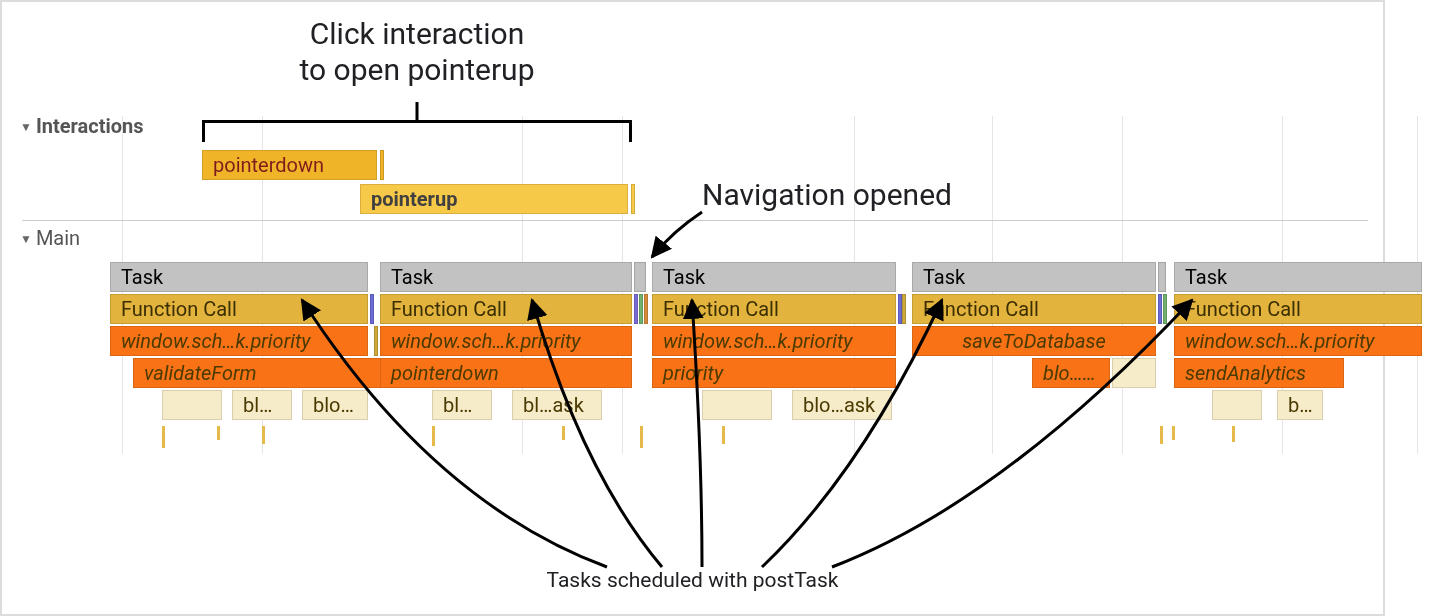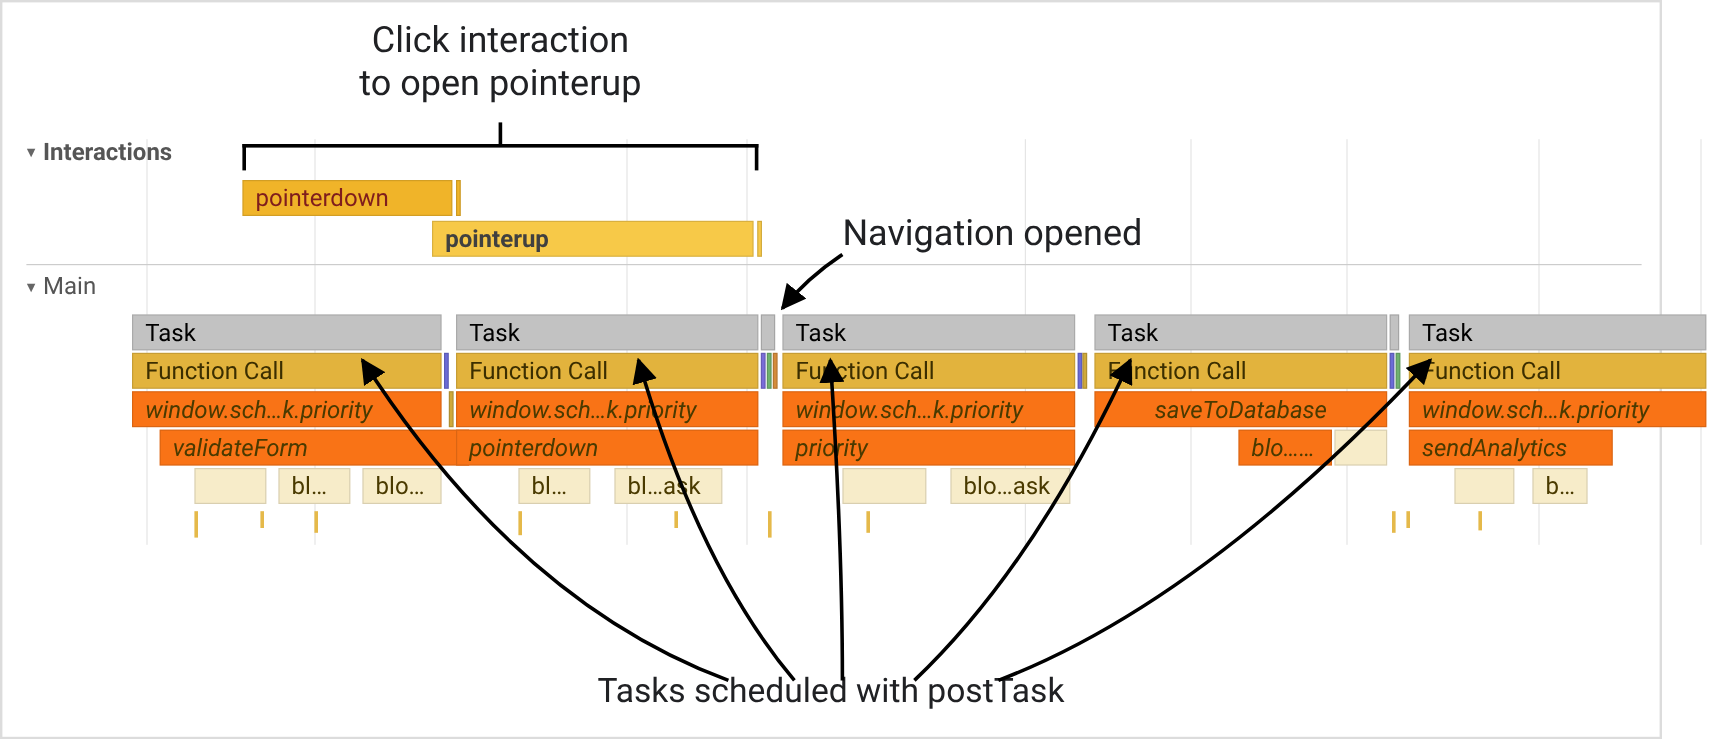--- a/index.html
+++ b/index.html
@@ -80,21 +80,21 @@
 
   .thin { position:absolute; width:3px; background:#e5b94a; }
 
   
   .nav-anno {
     position:absolute; left:700px; top:175px; font-size:30px;
   }
 
   
   .bottom-anno {
-    position:absolute; left:0; right:0; bottom:22px; text-align:center; font-size:28px;
+    position:absolute; left:0; right:0; bottom:22px; text-align:center; font-size:21px;
   }
   svg.arrows {
     position:absolute; left:0; top:0; width:1440px; height:616px; pointer-events:none;
   }
 
 </style>
 </head>
 <body>
 
 <div class="frame">

